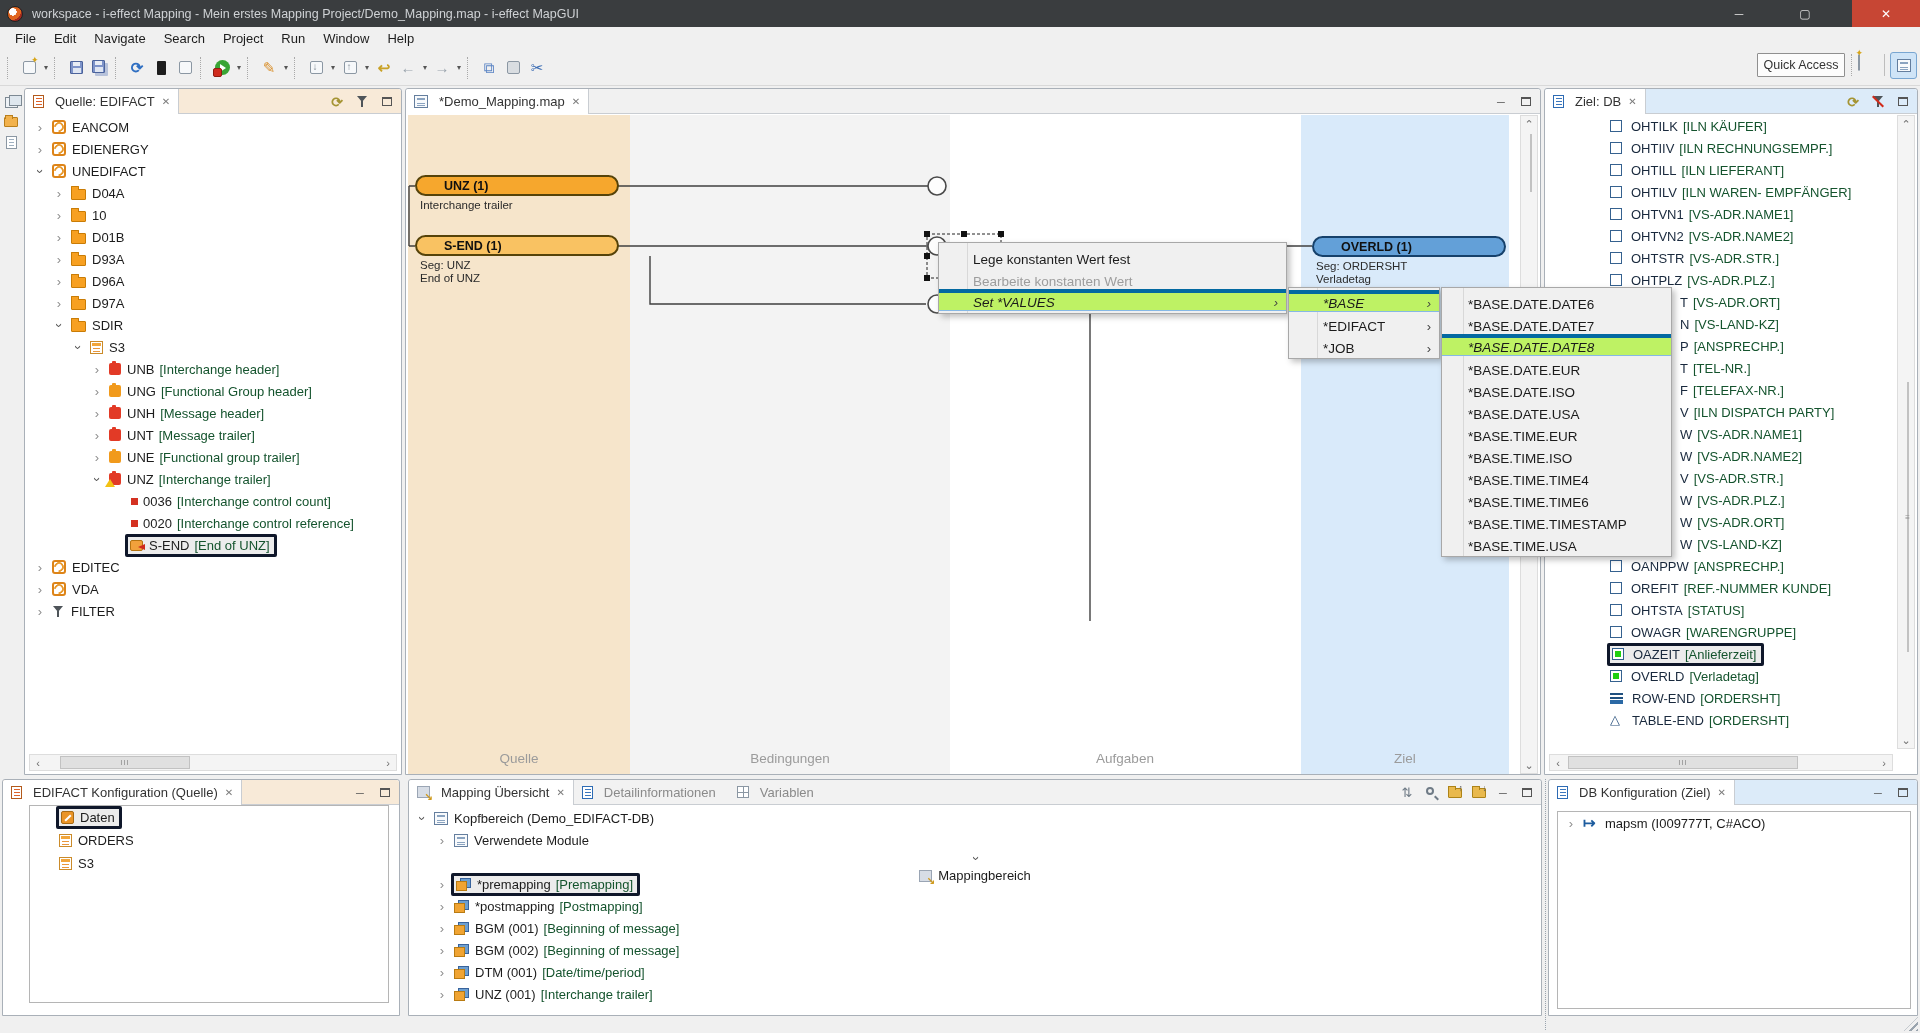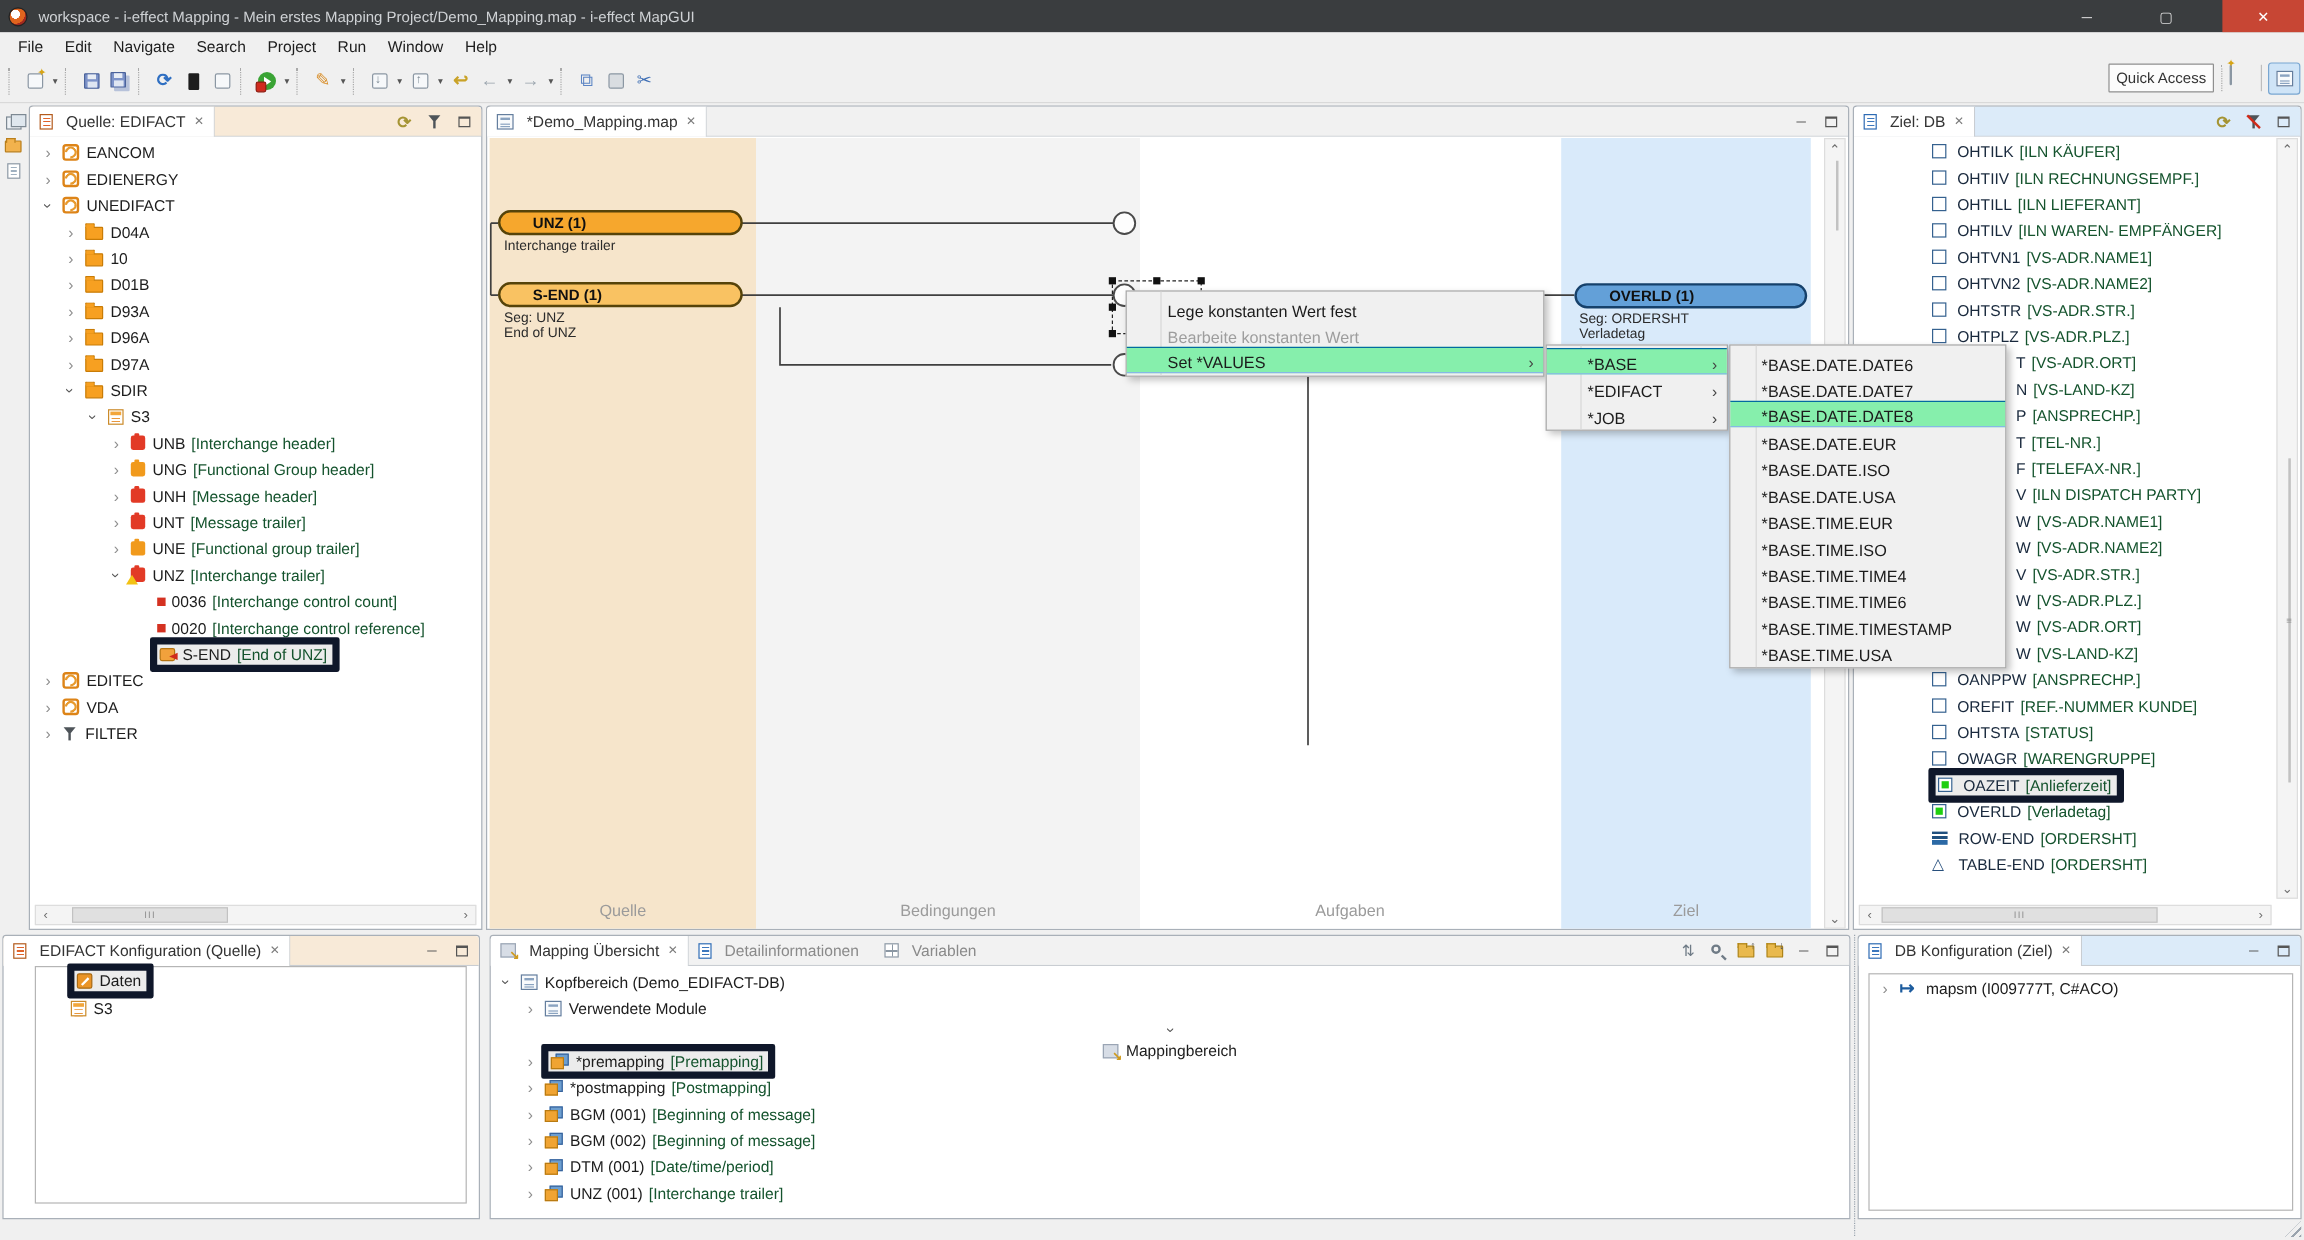--- a/index.html
+++ b/index.html
@@ -66,21 +66,21 @@
 .minbox { color:#555; font-size:11px; }
 .maxbox { width:10px; height:9px; border:1px solid #555; border-top:2px solid #555; }
 .redslash { position:absolute; width:2px; height:15px; background:#d12a1a; transform:rotate(-45deg); left:7px; top:0; }
 
 
 .tree { position:absolute; overflow:hidden; }
 .trow { height:22px; display:flex; align-items:center; white-space:nowrap; }
 .arrow { width:18px; flex:none; color:#8f8f8f; font-size:13px; text-align:center; }
 .arrow.rot { transform:rotate(90deg); color:#555; }
 .inner { display:inline-flex; align-items:center; padding:1px 4px 1px 2px; border:1px solid transparent; }
-.sel > .inner { background:#ececec; border:6px solid #0f172a; border-radius:2px; }
+.sel > .inner { background:#ececec; border:3px solid #0f172a; border-radius:2px; }
 .lbl { color:#1c1c1c; }
 .det { color:#14532d; margin-left:5px; }
 .nm { color:#19293d; }
 
 
 .ic { display:inline-block; position:relative; flex:none; margin-right:6px; }
 .ic-logo { width:14px; height:14px; background:#fff; border:2px solid #dd8418; border-radius:3px; }
 .ic-logo::after { content:''; position:absolute; inset:0px; border:2px solid #e89a2e; border-radius:50%; border-left-color:transparent; transform:rotate(-40deg); }
 .ic-folder { width:15px; height:11px; background:#f7a021; border:1px solid #c97c06; border-radius:1px; margin-top:2px; }
 .ic-folder::before { content:''; position:absolute; left:-1px; top:-4px; width:6px; height:3px; background:#f7a021; border:1px solid #c97c06; border-bottom:none; border-radius:1px 1px 0 0; }
@@ -149,21 +149,21 @@
 #csvg { position:absolute; left:0; top:0; z-index:2; }
 .mapnode { position:absolute; height:21px; border:2px solid #564309; border-radius:11px; z-index:3; font-weight:bold; font-size:12.5px; display:flex; align-items:center; padding-left:27px; color:#101010; }
 .nodelbl { position:absolute; font-size:11.5px; color:#2b2b2b; z-index:3; }
 
 .cmenu { position:absolute; background:#f0f0f0; border:1px solid #a8a8a8; box-shadow:3px 3px 6px rgba(0,0,0,.25); z-index:60; padding:2px 0; }
 .cmenu::before { content:''; position:absolute; top:0; bottom:0; width:1px; background:#d8d8d8; }
 #menu1::before { left:28px; } #menu2::before { left:28px; } #menu3::before { left:21px; }
 .mrow { position:relative; height:22px; display:flex; align-items:flex-end; font-size:13.5px; color:#1b1b1b; }
 #menu1 .mrow { padding-left:34px; } #menu2 .mrow { padding-left:34px; } #menu3 .mrow { padding-left:26px; }
 .mrow.dis { color:#9d9d9d; }
-.mrow.hl { background:#86efac; border-top:1px solid #0369a1; border-bottom:1px solid #86b8e6; }
+.mrow.hl { background:#bef264; border-top:4px solid #0369a1; border-bottom:1px solid #86b8e6;font-style:italic; }
 .mar { position:absolute; right:8px; color:#444; font-size:13px; }
 
 
 #config-source { left:2px; top:779px; width:398px; height:237px; }
 #config-target { left:1548px; top:779px; width:370px; height:237px; }
 #overview-panel { left:408px; top:779px; width:1134px; height:237px; }
 .cfgbox { position:absolute; background:#fff; border:1px solid #b5b5b5; }
 #cfgsrc-box { left:26px; top:25px; width:360px; height:198px; }
 #cfgtgt-box { left:8px; top:31px; width:354px; height:198px; }
 .cfgrow { height:23px; display:flex; align-items:center; padding-left:26px; }
@@ -787,20 +787,26 @@
     <div class="cfgbox" id="cfgsrc-box">
         <div class="cfgrow sel">
           <span class="inner">
             <span class="ic ic-wrench"></span>
             <span class="lbl">Daten</span>
           </span>
         </div>
         <div class="cfgrow">
           <span class="inner">
             <span class="ic ic-form"></span>
+            <span class="lbl">ORDERS</span>
+          </span>
+        </div>
+        <div class="cfgrow">
+          <span class="inner">
+            <span class="ic ic-form"></span>
             <span class="lbl">S3</span>
           </span>
         </div>
       </div>
   </div>
 
   <div class="panel" id="overview-panel">
     <div class="phead neut">
       <div class="tab">
         <span class="ic ic-mapping"></span>

